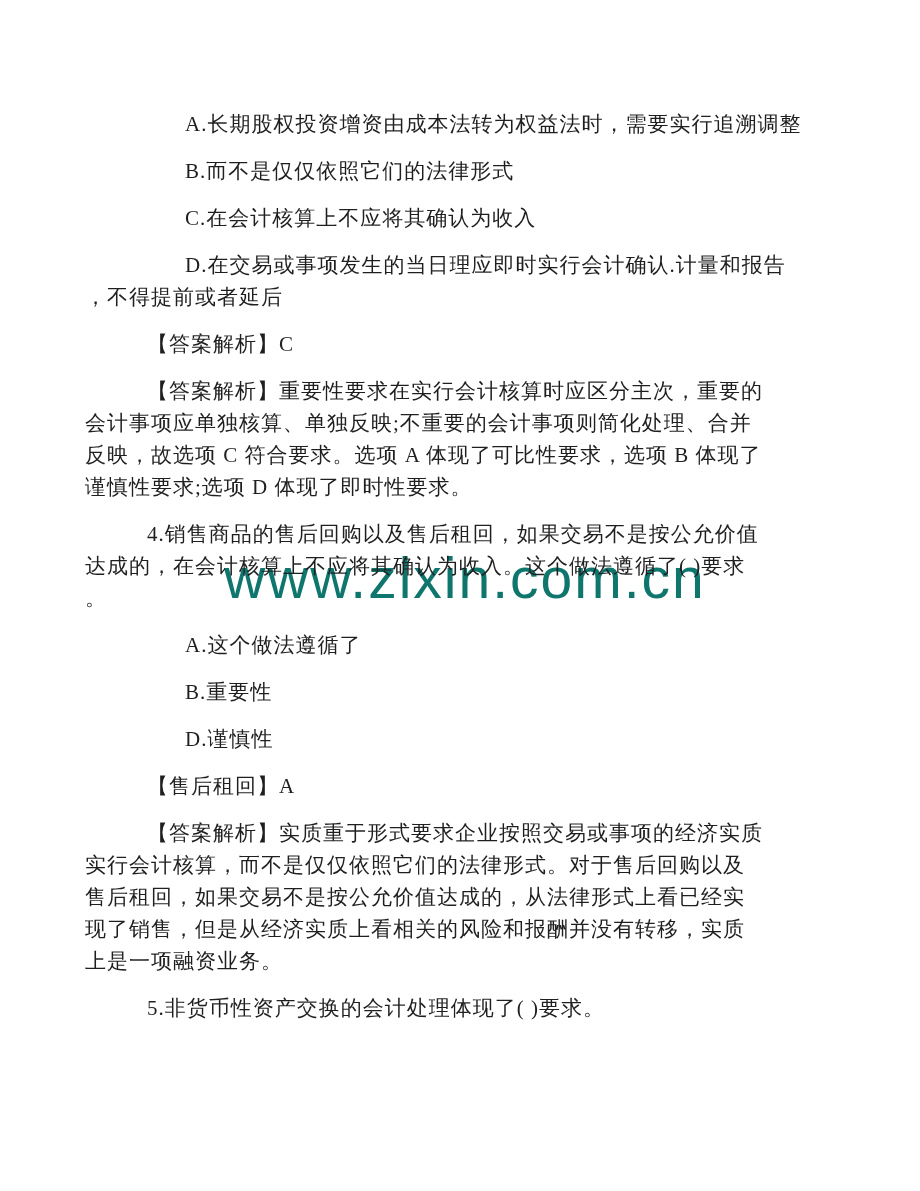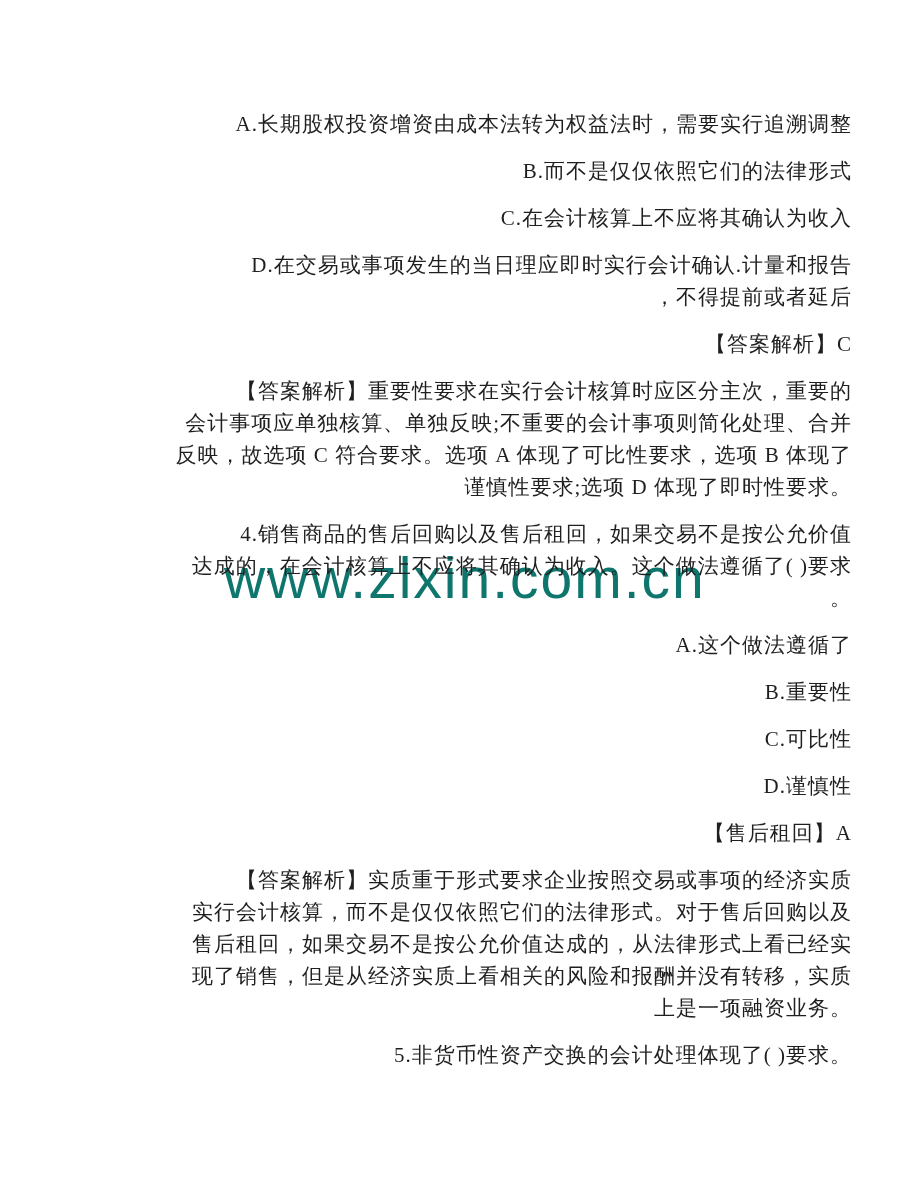--- a/index.html
+++ b/index.html
@@ -34,21 +34,21 @@
   .content {
     position: relative;
     z-index: 1;
     padding: 108px 68px 0 85px;
   }
   .para {
     margin: 0 0 15px 0;
     font-size: 21px;
     line-height: 32px;
     white-space: pre-wrap;      
-    text-align: right;
+    text-align: left;
     letter-spacing: 1px;
   }
   .indent-opt { text-indent: 100px; }  
   .indent-std { text-indent: 62px; }   
 </style>
 </head>
 <body>
 
 <div class="page">
 
@@ -73,21 +73,20 @@
 谨慎性要求;选项 D 体现了即时性要求。</p>
 
     <p class="para indent-std">4.销售商品的售后回购以及售后租回，如果交易不是按公允价值
 达成的，在会计核算上不应将其确认为收入。这个做法遵循了( )要求
 。</p>
 
     <p class="para indent-opt">A.这个做法遵循了</p>
 
     <p class="para indent-opt">B.重要性</p>
 
-    <p class="para indent-opt">C.可比性</p>
 
     <p class="para indent-opt">D.谨慎性</p>
 
     <p class="para indent-std">【售后租回】A</p>
 
     <p class="para indent-std">【答案解析】实质重于形式要求企业按照交易或事项的经济实质
 实行会计核算，而不是仅仅依照它们的法律形式。对于售后回购以及
 售后租回，如果交易不是按公允价值达成的，从法律形式上看已经实
 现了销售，但是从经济实质上看相关的风险和报酬并没有转移，实质
 上是一项融资业务。</p>

